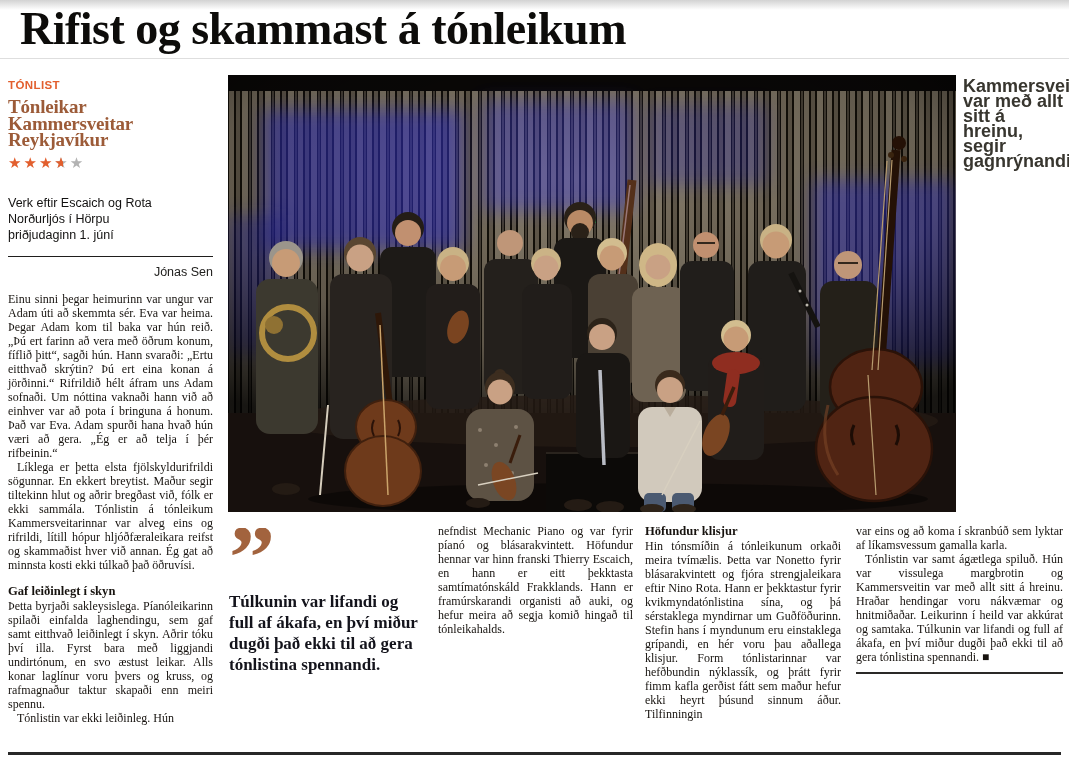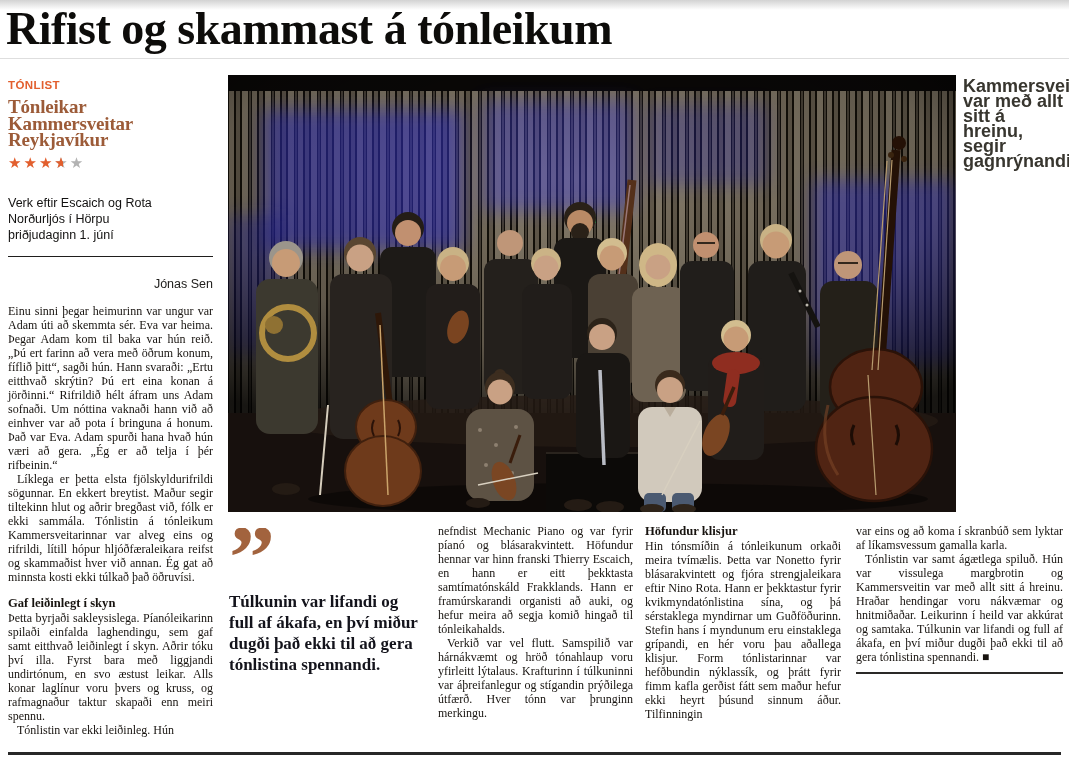--- a/index.html
+++ b/index.html
@@ -11,41 +11,41 @@
   }
   *{margin:0;padding:0;box-sizing:border-box;}
   html,body{width:1069px;height:764px;}
   body{
     position:relative;background:#ffffff;overflow:hidden;
     font-family:"Liberation Serif", serif;color:var(--ink);
   }
   .top-fade{position:absolute;left:0;top:0;width:1069px;height:10px;
     background:linear-gradient(#d2d2d2,#ffffff);}
   .main-title{
-    position:absolute;left:6px;top:2px;width:1000px;
+    position:absolute;left:20px;top:2px;width:1000px;
     font-family:"Liberation Serif",serif;font-weight:700;font-size:46px;
     letter-spacing:-0.5px;color:#0d0c0a;white-space:nowrap;
   }
   .title-rule{position:absolute;left:0;top:58px;width:1069px;height:1px;background:#dedede;}
 
   
   .review-col{position:absolute;left:8px;top:79px;width:205px;}
   .kicker{font-family:"Liberation Sans",sans-serif;font-weight:700;font-size:11.5px;
     letter-spacing:.4px;color:var(--accent-orange);}
   .review-headline{margin-top:8px;font-family:"Liberation Serif",serif;font-weight:700;
     font-size:19px;line-height:16.5px;color:var(--headline-brown);letter-spacing:-0.2px;}
   .stars{margin-top:7px;font-size:15px;letter-spacing:2px;color:var(--accent-orange);line-height:15px;}
   .star-empty{color:var(--star-gray);}
   .star-half{position:relative;display:inline-block;}
   .star-half .h-base{color:var(--star-gray);}
   .star-half .h-top{position:absolute;left:0;top:0;width:55%;overflow:hidden;color:var(--accent-orange);}
   .credits{margin-top:24px;font-family:"Liberation Sans",sans-serif;font-size:12.5px;line-height:16px;color:#121110;}
   .credit-bold{font-weight:400;}
   .byline-rule{margin-top:13px;border-top:1px solid #1f1e1d;}
-  .byline{margin-top:20px;text-align:right;font-family:"Liberation Sans",sans-serif;
+  .byline{margin-top:8px;text-align:right;font-family:"Liberation Sans",sans-serif;
     font-size:12.5px;color:#22211f;}
   .body-copy{font-size:12px;line-height:14px;text-align:justify;color:var(--ink);}
   .review-col .body-copy{margin-top:13px;}
   .body-copy p{margin:0;}
   .body-copy p.indent{text-indent:9px;}
   .subhead{font-family:"Liberation Serif",serif;font-weight:700;font-size:12.6px;
     margin:12px 0 1px 0;line-height:14px;}
   .subhead.first{margin-top:0;}
 
   
@@ -280,21 +280,20 @@
 
 <div class="photo-caption">Kammersveitin var með allt sitt á hreinu, segir gagnrýnandinn.</div>
 
 <div class="colx col-quote">
   <div class="quote-mark">”</div>
   <div class="quote-text">Túlkunin var lifandi og full af ákafa, en því miður dugði það ekki til að gera tónlistina spennandi.</div>
 </div>
 
 <div class="colx col-3 body-copy">
   <p>nefndist Mechanic Piano og var fyrir píanó og blásarakvintett. Höfundur hennar var hinn franski Thierry Escaich, en hann er eitt þekktasta samtímatónskáld Frakklands. Hann er framúrskarandi organisti að auki, og hefur meira að segja komið hingað til tónleikahalds.</p>
-  <p class="indent">Verkið var vel flutt. Samspilið var hárnákvæmt og hröð tónahlaup voru yfirleitt lýtalaus. Krafturinn í túlkuninni var áþreifanlegur og stígandin prýðilega útfærð. Hver tónn var þrunginn merkingu.</p>
 </div>
 
 <div class="colx col-4 body-copy">
   <div class="subhead first">Höfundur klisjur</div>
   <p>Hin tónsmíðin á tónleikunum orkaði meira tvímælis. Þetta var Nonetto fyrir blásarakvintett og fjóra strengjaleikara eftir Nino Rota. Hann er þekktastur fyrir kvikmyndatónlistina sína, og þá sérstaklega myndirnar um Guðföðurinn. Stefin hans í myndunum eru einstaklega grípandi, en hér voru þau aðallega klisjur. Form tónlistarinnar var hefðbundin nýklassík, og þrátt fyrir fimm kafla gerðist fátt sem maður hefur ekki heyrt þúsund sinnum áður. Tilfinningin</p>
 </div>
 
 <div class="colx col-5 body-copy">
   <p>var eins og að koma í skranbúð sem lyktar af líkamsvessum gamalla karla.</p>
   <p class="indent">Tónlistin var samt ágætlega spiluð. Hún var vissulega margbrotin og Kammersveitin var með allt sitt á hreinu. Hraðar hendingar voru nákvæmar og hnitmiðaðar. Leikurinn í heild var akkúrat og samtaka. Túlkunin var lifandi og full af ákafa, en því miður dugði það ekki til að gera tónlistina spennandi. ■</p>

